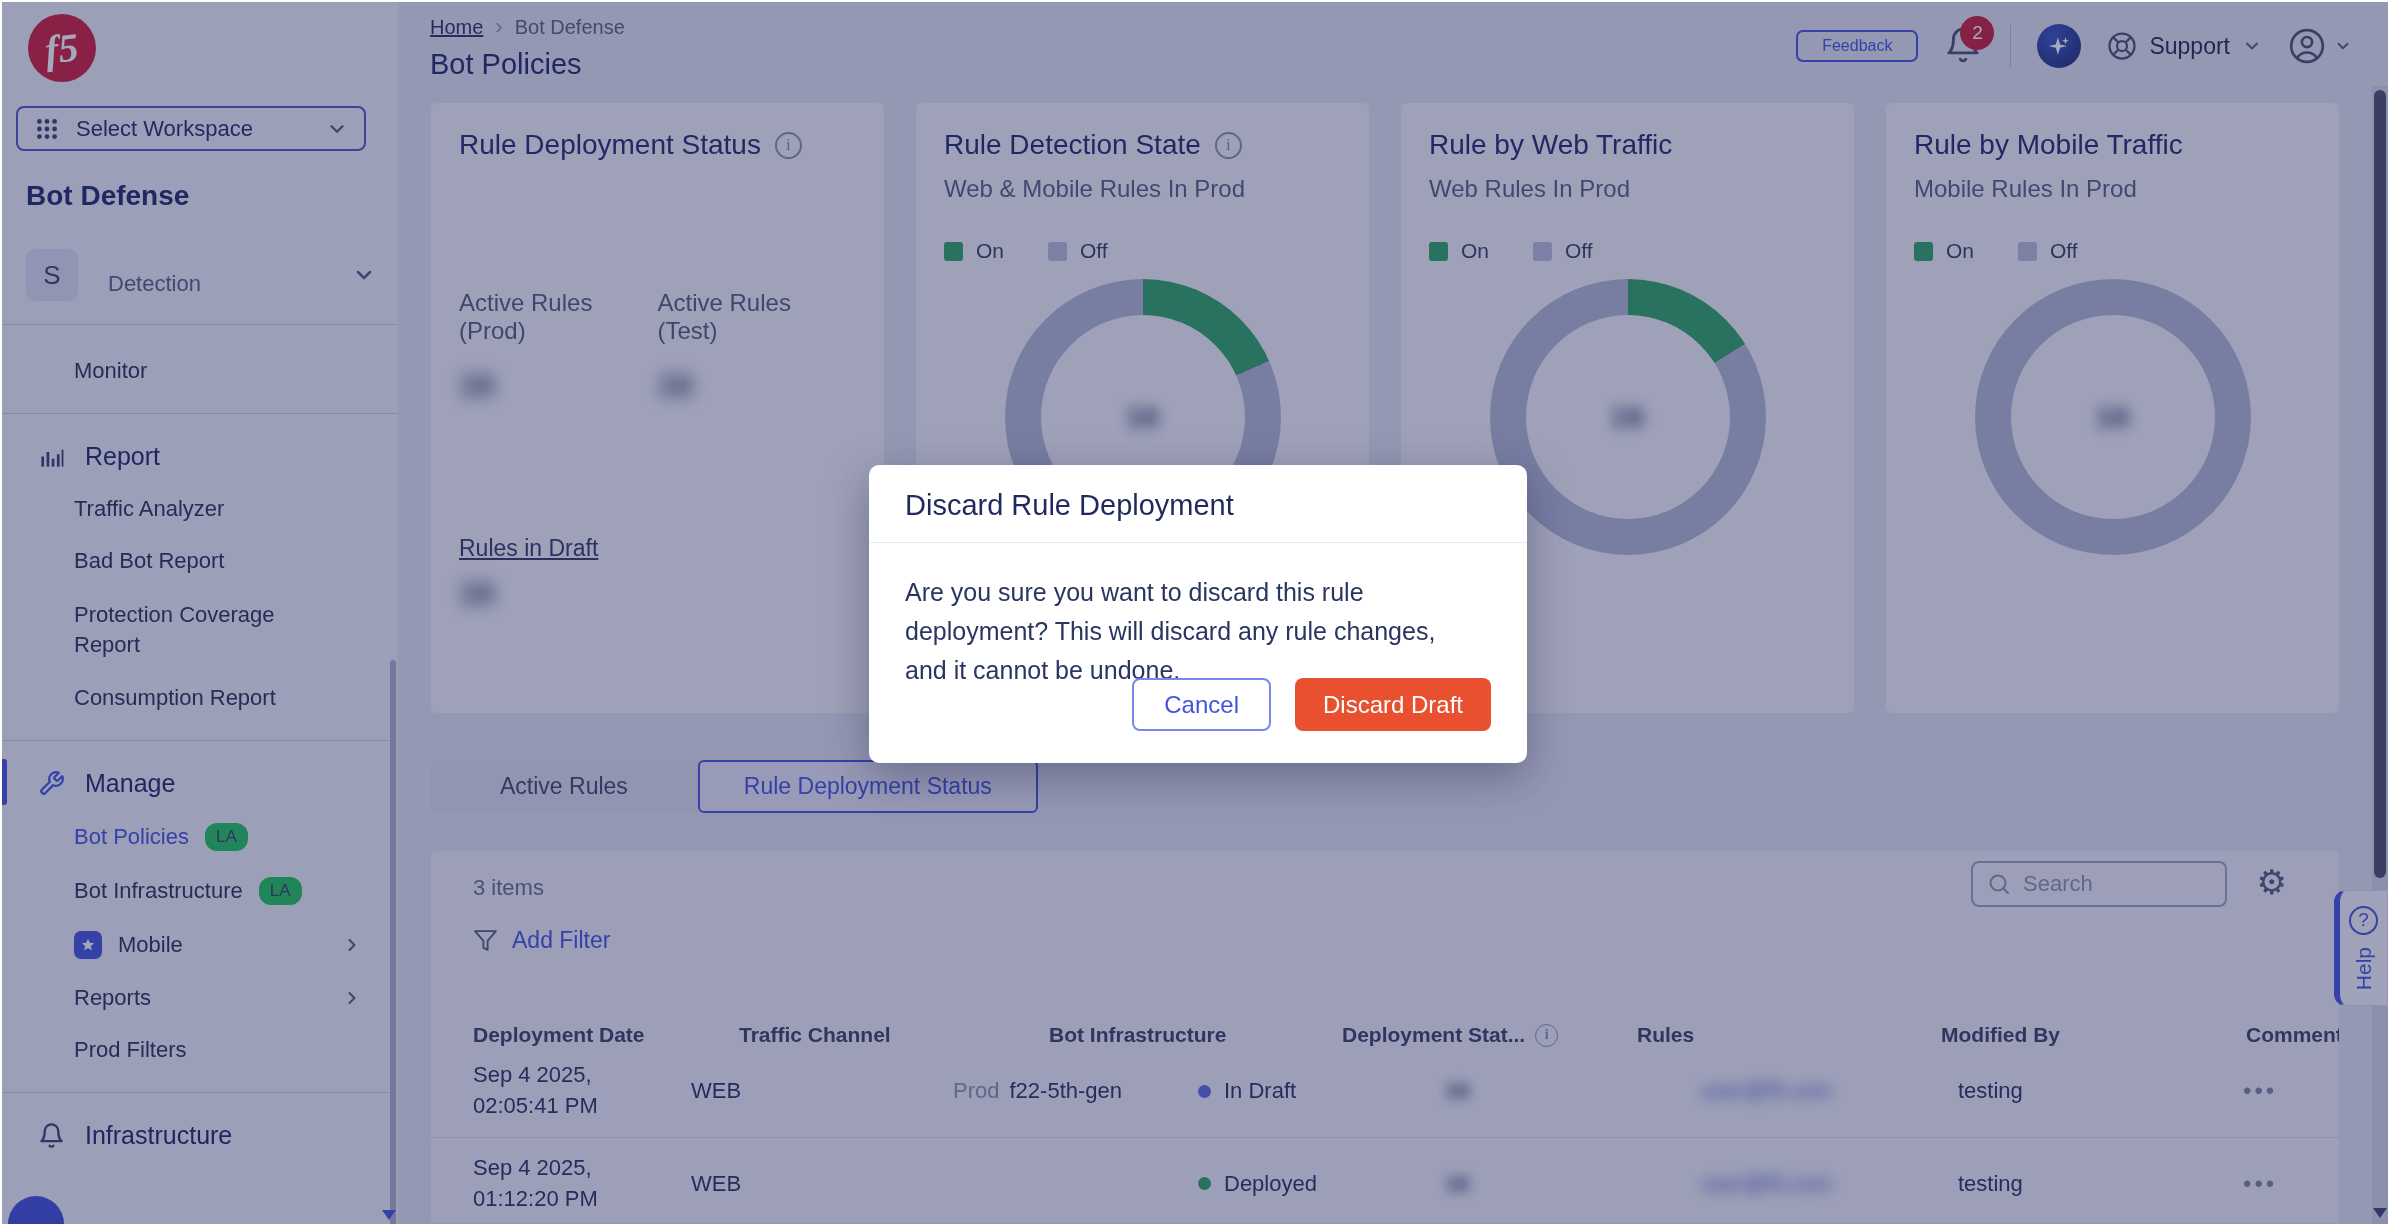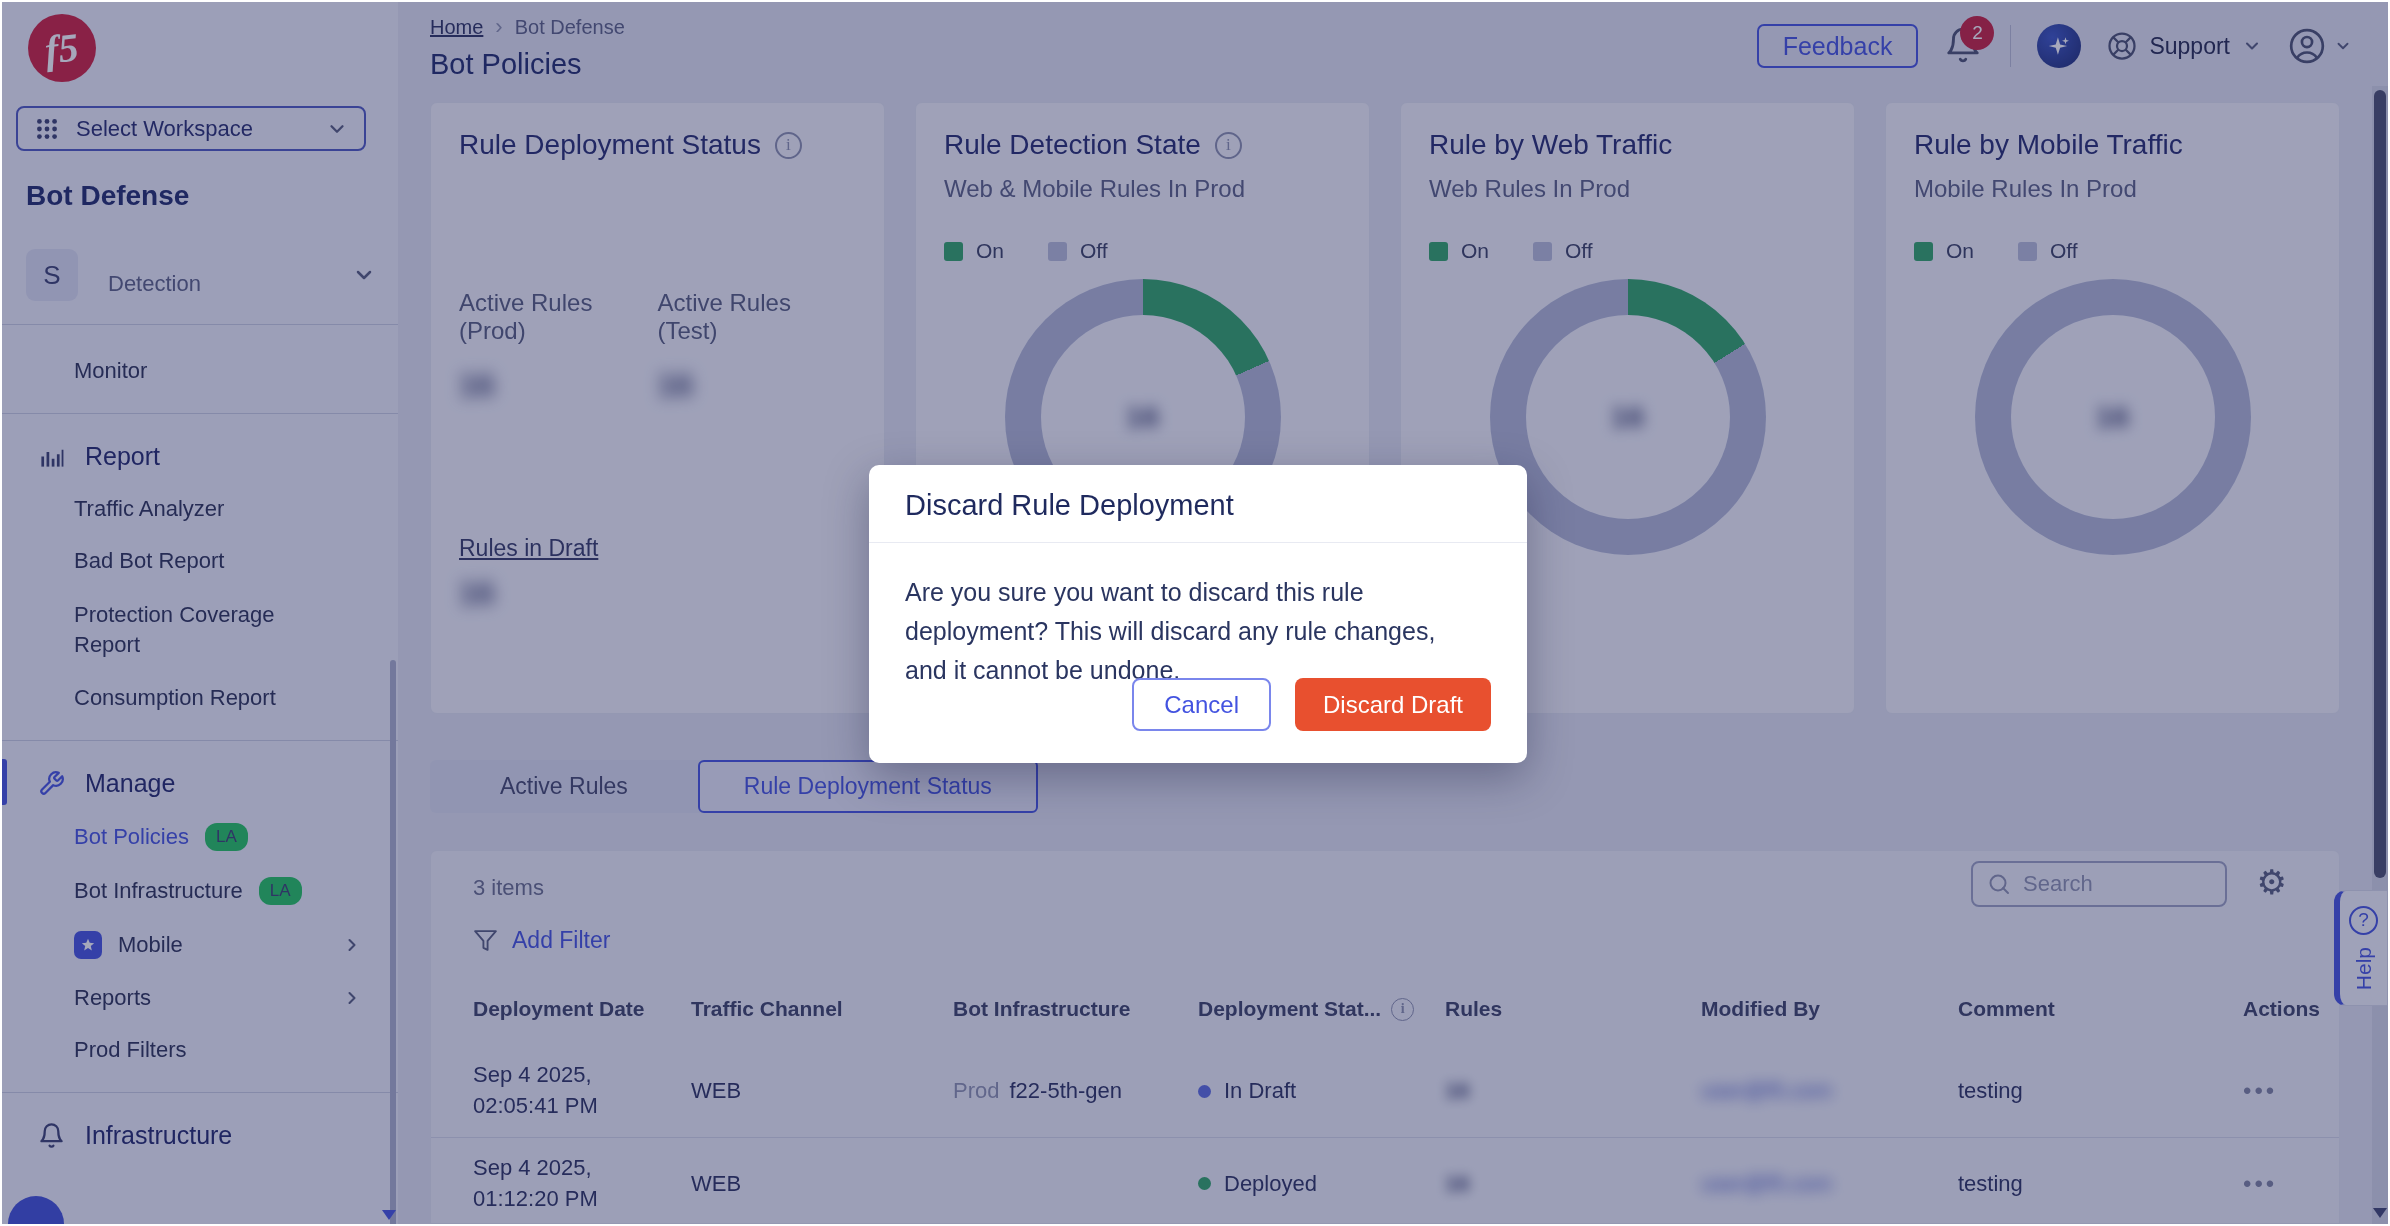--- a/index.html
+++ b/index.html
@@ -38,21 +38,21 @@
 
   
   .main { position:absolute; left:396px; top:0; right:0; bottom:0; background:#e3e5f2; }
   .topbar { position:absolute; left:32px; top:12px; right:36px; height:80px; }
   .breadcrumb { display:flex; align-items:center; gap:12px; font-size:20px; }
   .bc-home { color:#2b3160; text-decoration:underline; }
   .bc-sep { color:#8b90ad; font-size:22px; }
   .bc-cur { color:#5a6084; }
   .page-title { margin-top:8px; font-size:29px; color:#1f2a6b; }
   .top-actions { position:absolute; right:0; top:10px; display:flex; align-items:center; gap:26px; }
-  .feedback-btn { height:44px; padding:0 24px; border:2px solid #4353e0; border-radius:7px; color:#4353e0; font-size:25px; background:transparent; display:flex; align-items:center; }
+  .feedback-btn { height:32px; padding:0 24px; border:2px solid #4353e0; border-radius:7px; color:#4353e0; font-size:16px; background:transparent; display:flex; align-items:center; }
   .bell-wrap { position:relative; width:40px; height:44px; color:#4a5070; }
   .bell-badge { position:absolute; top:-8px; right:-10px; min-width:34px; height:34px; border-radius:17px; background:#c81e3c; color:#fff; font-size:19px; display:flex; align-items:center; justify-content:center; }
   .vdiv { width:1px; height:42px; background:#b9bdd4; }
   .sparkle { width:44px; height:44px; border-radius:50%; background:radial-gradient(circle at 35% 30%, #3a55c4, #1b2a70); display:flex; align-items:center; justify-content:center; }
   .support { display:flex; align-items:center; gap:12px; color:#23284f; font-size:23px; }
   .support .licon { color:#4a5070; display:flex; }
   .usermenu { display:flex; align-items:center; gap:8px; color:#4a5070; }
 
   
   .cards-row { position:absolute; left:32px; right:48px; top:100px; height:612px; display:grid; grid-template-columns:repeat(4,1fr); gap:30px; }
@@ -86,21 +86,21 @@
   .panel { position:absolute; left:32px; right:48px; top:848px; bottom:0; background:#eff1f9; border:1px solid #e2e4f1; border-radius:7px 7px 0 0; overflow:hidden; }
   .items-count { position:absolute; left:42px; top:24px; font-size:22px; color:#686d8c; }
   .add-filter { position:absolute; left:42px; top:76px; display:flex; align-items:center; gap:14px; font-size:23px; color:#4353e0; }
   .add-filter .ficon { color:#565c7e; display:flex; }
   .search-box { position:absolute; right:112px; top:10px; width:256px; height:46px; border:2px solid #9ba1c2; border-radius:8px;
                 display:flex; align-items:center; gap:12px; padding:0 14px; color:#8d92b0; }
   .search-box input { border:none; outline:none; background:transparent; font-size:22px; color:#3a4070; width:180px; font-family:inherit; }
   .search-box input::placeholder { color:#8d92b0; }
   .gear { position:absolute; right:52px; top:14px; font-size:34px; color:#565c7e; line-height:1; }
   .tbl-head, .tbl-row { display:grid; grid-template-columns:218px 262px 245px 247px 256px 257px 285px 1fr; padding-left:42px; align-items:center; }
-  .tbl-head { position:absolute; left:0; right:0; top:134px; height:48px; font-size:21px; font-weight:700; color:#3b4166; }
+  .tbl-head { position:absolute; left:0; right:0; top:160px; height:48px; font-size:21px; font-weight:700; color:#3b4166;gap:48px; }
   .th { display:flex; align-items:center; gap:10px; }
   .th .info-i { width:23px; height:23px; border-width:1.5px; font-size:14px; }
   .tbl-body { position:absolute; left:0; right:0; top:194px; }
   .tbl-row { height:92px; font-size:22px; color:#2b3160; }
   .tbl-row + .tbl-row { border-top:1px solid #d4d7e8; }
   .date-cell { line-height:1.4; }
   .infra-env { color:#8d92b0; margin-right:10px; }
   .status-cell { display:flex; align-items:center; gap:13px; }
   .dot { width:13px; height:13px; border-radius:50%; }
   .dot-draft { background:#5b6be0; } .dot-deployed { background:#2fa566; }

